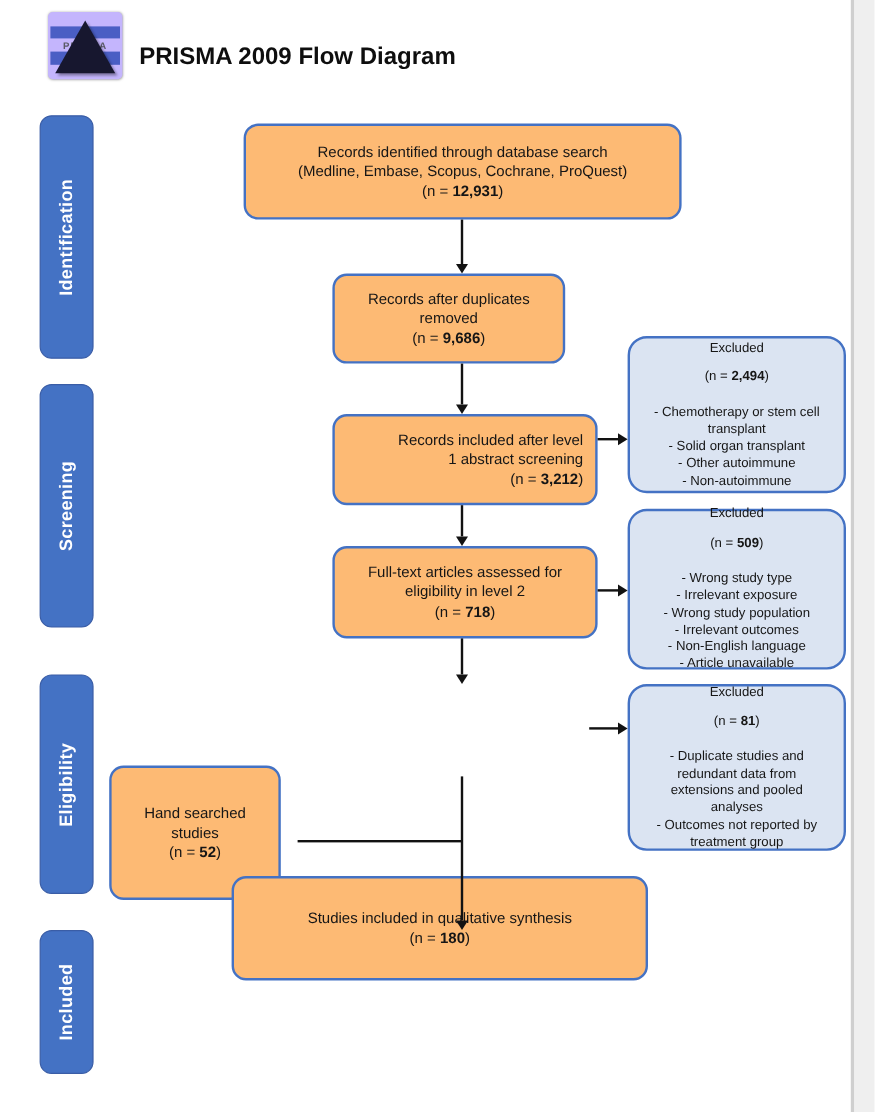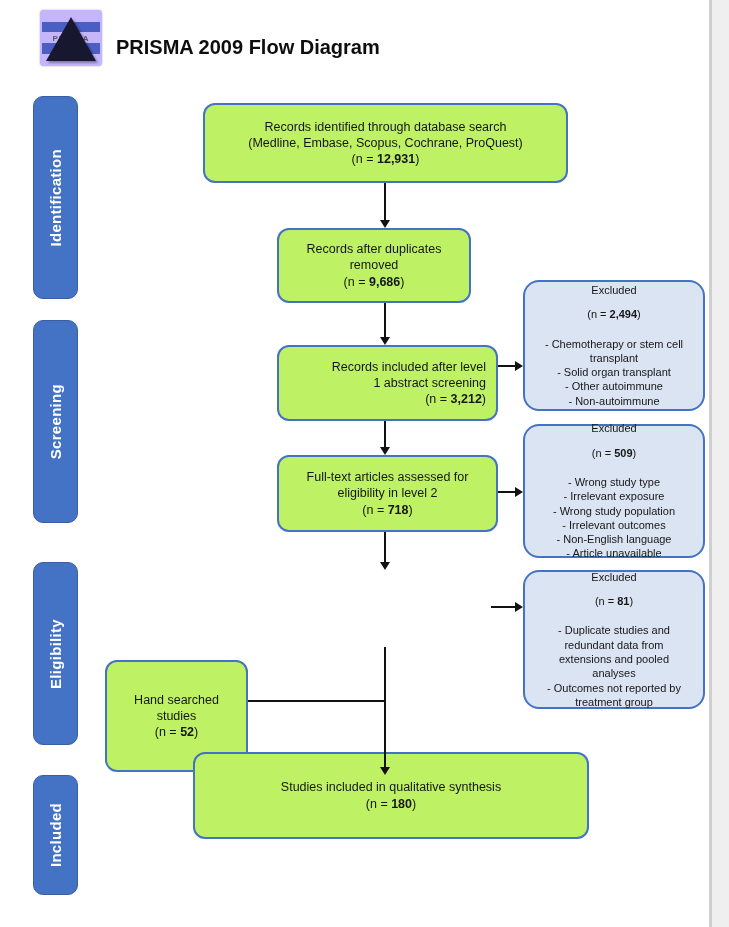--- a/index.html
+++ b/index.html
@@ -18,21 +18,21 @@
             border-bottom:44px solid #17172f;filter:drop-shadow(2px 2px 1px rgba(0,0,0,.35));}
   .title{position:absolute;left:116px;top:36px;font-size:20px;font-weight:bold;color:#0e0e0e;}
 
   
   .stagebar{position:absolute;left:33px;width:45px;background:#4472c4;border:1px solid #3a5da6;
             border-radius:10px;display:flex;align-items:center;justify-content:center;box-sizing:border-box;}
   .stagebar span{writing-mode:vertical-rl;transform:rotate(180deg);color:#ffffff;
                  font-weight:bold;font-size:15px;letter-spacing:.3px;white-space:nowrap;}
 
   
-  .node{position:absolute;background:#bef264;border:2px solid #4472c4;border-radius:12px;
+  .node{position:absolute;background:#fdba74;border:2px solid #4472c4;border-radius:12px;
         box-sizing:border-box;display:flex;flex-direction:column;align-items:center;justify-content:center;
         text-align:center;font-size:12.5px;line-height:1.3;padding:4px 10px;}
   .node b{font-weight:bold;}
   .excl{position:absolute;background:#dbe4f2;border:2px solid #4472c4;border-radius:16px;
         box-sizing:border-box;display:flex;flex-direction:column;align-items:center;justify-content:center;
         text-align:center;font-size:11px;line-height:1.3;padding:4px 12px;gap:10px;}
   .excl .items{margin-top:5px;}
 
   
   .vline{position:absolute;width:2px;background:#121212;}
@@ -90,27 +90,27 @@
     <div><span>(n = </span><b>3,212</b><span>)</span></div>
   </div>
 
   <div class="node" style="left:277px;top:455px;width:221px;height:77px;">
     <div>Full-text articles assessed for</div>
     <div>eligibility in level 2</div>
     <div><span>(n = </span><b>718</b><span>)</span></div>
   </div>
 
 
-  <div class="node" style="left:105px;top:638px;width:143px;height:112px;margin-top:22px;">
+  <div class="node" style="left:91px;top:638px;width:143px;height:112px;">
     <div>Hand searched</div>
     <div>studies</div>
     <div><span>(n = </span><b>52</b><span>)</span></div>
   </div>
 
-  <div class="node" style="left:193px;top:752px;width:396px;height:87px;">
+  <div class="node" style="left:193px;top:730px;width:347px;height:87px;">
     <div>Studies included in qualitative synthesis</div>
     <div><span>(n = </span><b>180</b><span>)</span></div>
   </div>
 
   <div class="excl" style="left:523px;top:280px;width:182px;height:131px;">
     <div>Excluded</div>
     <div><span>(n = </span><b>2,494</b><span>)</span></div>
     <div class="items">
         <div>- Chemotherapy or stem cell transplant</div>
         <div>- Solid organ transplant</div>

